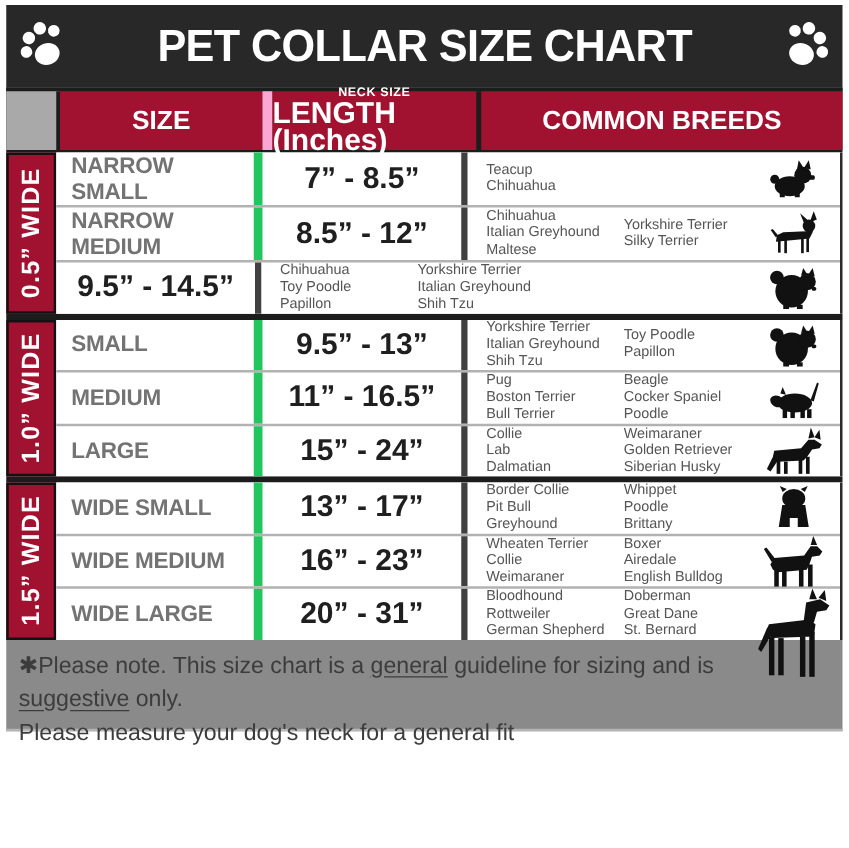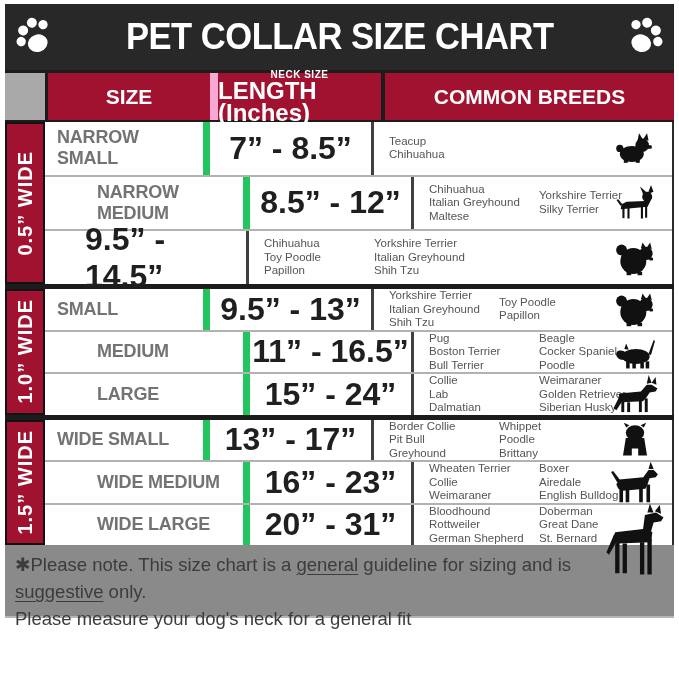--- a/index.html
+++ b/index.html
@@ -43,30 +43,30 @@
   .strip{
     width:36px;background:#a11230;border:2px solid #121212;
     display:flex;align-items:center;justify-content:center;flex:0 0 auto;
   }
   .strip span{
     writing-mode:vertical-rl;transform:rotate(180deg);
     color:#ffffff;font-weight:bold;font-size:20px;letter-spacing:1px;white-space:nowrap;
   }
   .grows{flex:1;display:flex;flex-direction:column;background:#ffffff;border-right:2px solid #2b2b2b;}
   .row{height:53px;display:flex;flex:1;}
-  .row + .row{border-top:2px solid #b2b2b2;padding-left:40px;}
+  .row + .row{border-top:2px solid #b2b2b2;}
   .cell{box-sizing:border-box;}
   .cell.size{
     width:165px;display:flex;align-items:center;padding-left:12px;
     font-size:18px;font-weight:bold;color:#737373;letter-spacing:-.2px;
     border-right:7px solid #22c55e;
   }
   .cell.length{
     width:164px;display:flex;align-items:center;justify-content:center;
-    font-size:32px;font-weight:bold;color:#1f1f1f;border-right:3px solid #404040;
+    font-size:24px;font-weight:bold;color:#1f1f1f;border-right:5px solid #404040;
     transform:none;
   }
   .cell.breedcell{flex:1;display:flex;align-items:center;position:relative;}
   .bcol{white-space:pre-line;font-size:11.5px;line-height:13.5px;color:#555555;}
   .bcol.c1{width:110px;margin-left:15px;}
   .bcol.c2{width:110px;}
   .icon-box{
     position:absolute;right:6px;top:50%;transform:translateY(-50%);
     width:62px;display:flex;justify-content:center;align-items:center;
   }

